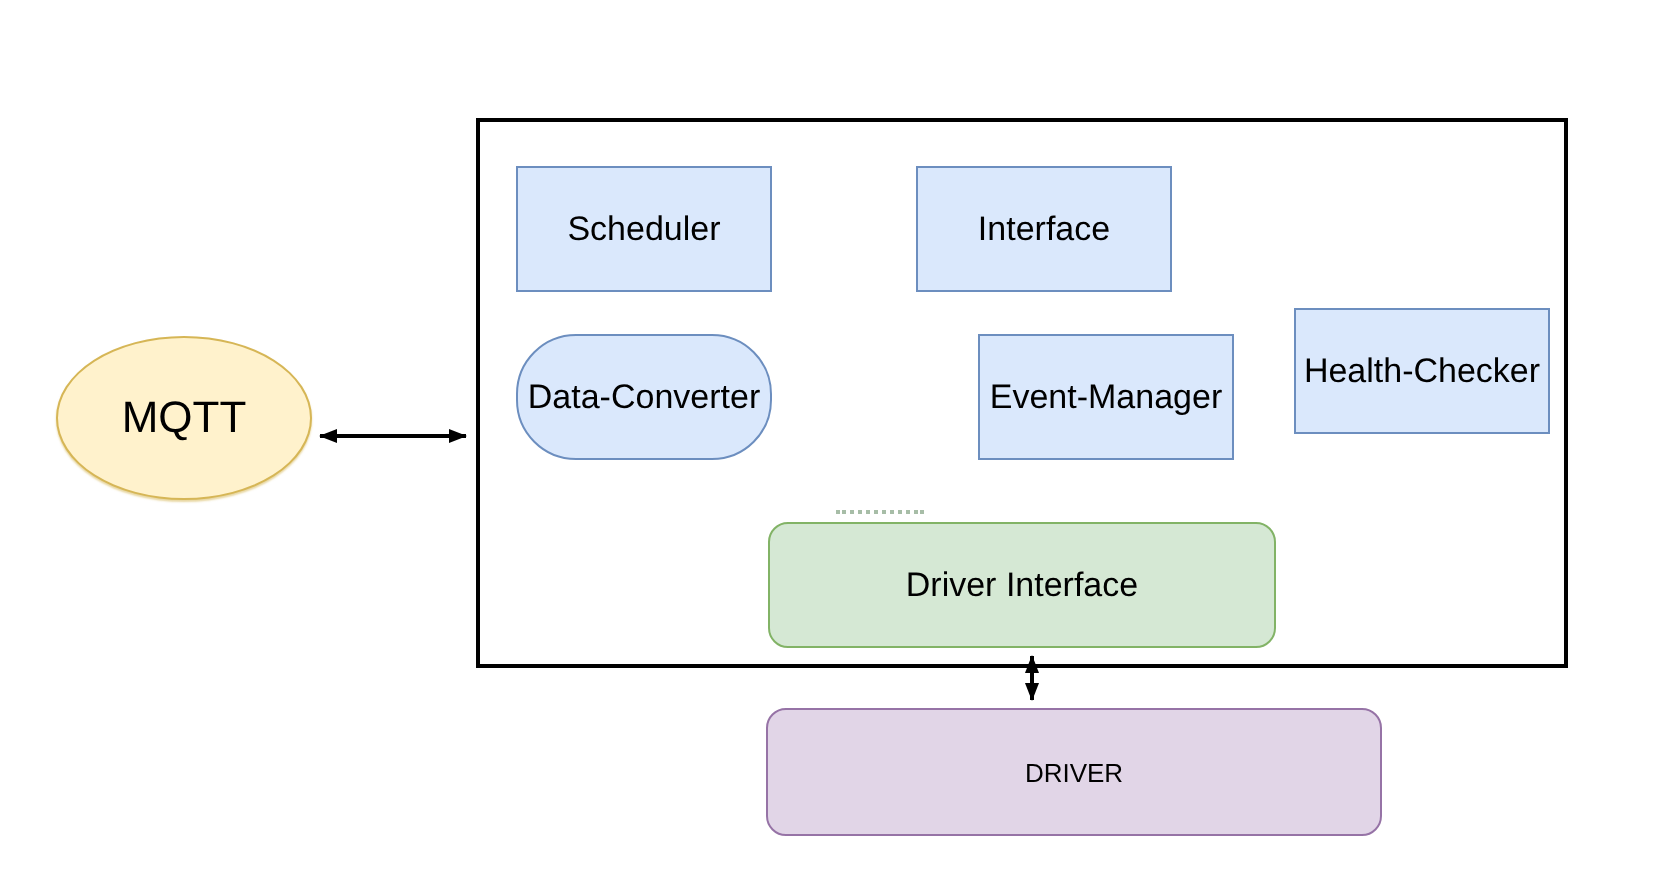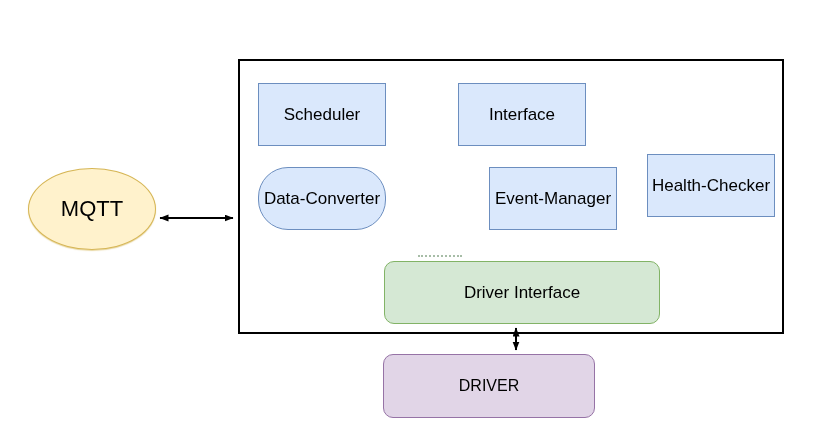--- a/index.html
+++ b/index.html
@@ -43,38 +43,38 @@
     border:1.5px solid #6c8ebf;
     font-size:17px;
   }
   #comp-scheduler{left:258px;top:83px;}
   #comp-controller{left:458px;top:83px;}
   #comp-watcher{left:647px;top:83px;}
   #comp-data-converter{left:258px;top:167px;border-radius:30px;}
   #comp-event-manager{left:458px;top:167px;margin-left:31px;}
   #comp-health-checker{left:647px;top:154px;}
   #driver-interface-box{
-    left:384px;top:261px;width:276px;height:63px;
+    left:384px;top:261px;width:254px;height:63px;
     background:#d5e8d4;
     border:1.5px solid #82b366;
     border-radius:10px;
     font-size:17px;
   }
   #dotted-artifact{
     position:absolute;
     left:418px;top:255px;width:44px;height:0;
     border-top:2px dotted #8aa88a;
     opacity:0.75;
   }
   #driver-box{
-    left:383px;top:354px;width:212px;height:64px;
+    left:383px;top:354px;width:308px;height:64px;
     background:#e1d5e7;
     border:1.5px solid #9673a6;
     border-radius:10px;
-    font-size:16px;
+    font-size:13px;
   }
   #arrow-layer{
     position:absolute;left:0;top:0;width:831px;height:446px;
     pointer-events:none;
   }
 </style>
 </head>
 <body>
 
 <div id="canvas">

